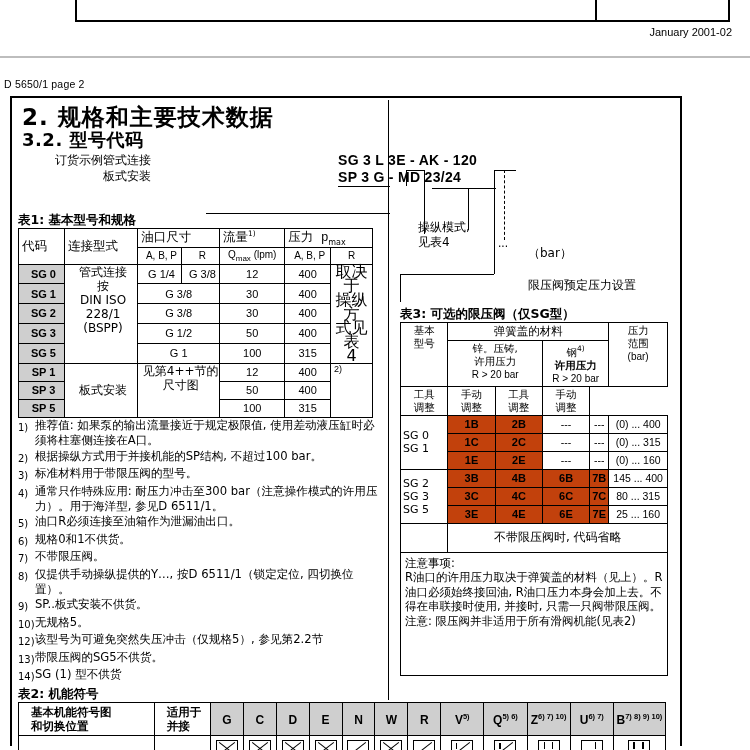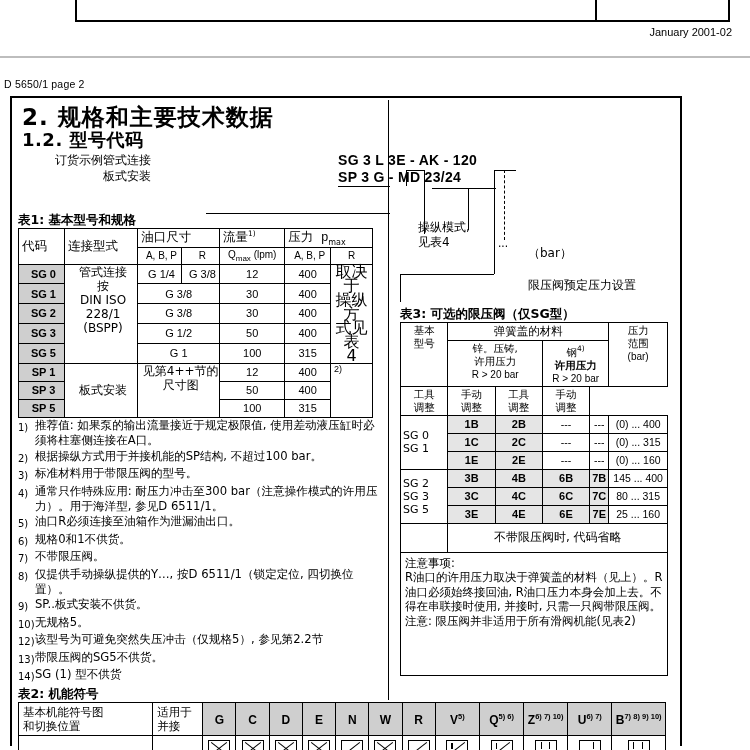--- a/index.html
+++ b/index.html
@@ -74,29 +74,29 @@
 
   
   #footnotes{position:absolute;left:18px;top:418px;width:362px;font-size:11.6px;line-height:15.4px;}
   #footnotes .fn{display:flex;margin-bottom:0px;}
   #footnotes .num{width:17px;flex:none;font-size:10px;padding-top:2px;}
   #footnotes .txt{flex:1;}
 
   
   #table3{position:absolute;left:400px;top:322px;width:268px;border-collapse:collapse;}
   #table3 td{border:1px solid #000;font-size:10.5px;text-align:center;vertical-align:top;padding:1px 2px;}
-  #table3 .gry{background:#e5e5e5;font-weight:bold;font-size:11px;vertical-align:middle;}
+  #table3 .gry{background:#c2410c;font-weight:bold;font-size:11px;vertical-align:middle;}
   #table3 .mid{vertical-align:middle;}
   .t3head{font-size:11.5px;line-height:13px;text-align:left;}
 
   
   #table2{position:absolute;left:18px;top:702px;width:648px;border-collapse:collapse;}
   #table2 td{border:1px solid #000;font-size:11px;text-align:center;vertical-align:middle;padding:1px 2px;}
   #table2 .hdr{background:#cfcfcf;font-weight:bold;font-size:12px;height:22px;}
-  #table2 .lbl{text-align:left;font-size:11.5px;line-height:14px;padding-left:4px;}
+  #table2 .lbl{text-align:left;font-size:11.5px;line-height:14px;padding-left:12px;font-weight:bold;}
   sup{font-size:7.5px;vertical-align:super;}
   .symcell{height:24px;}
   .sym{display:inline-block;width:20px;height:16px;border:1.3px solid #000;position:relative;vertical-align:middle;}
   .sym i{position:absolute;background:#000;}
 </style>
 </head>
 <body>
 
 <div id="header-band">
   <div id="header-box"></div>
@@ -111,21 +111,21 @@
 </div>
 
 <div id="date-line">January 2001-02</div>
 <div id="gap-rule"></div>
 <div id="doc-ref">D 5650/1   page  2</div>
 
 <div id="page-box"></div>
 <div id="mid-rule"></div>
 
 <div id="h-sec2" class="cn">2.  规格和主要技术数据</div>
-<div id="h-sec21" class="cn">1.2. 型号代码</div>
+<div id="h-sec21" class="cn">3.2. 型号代码</div>
 
 <div id="order-label" class="cn">订货示例:</div>
 <div id="order-l1" class="cn">管式连接</div>
 <div id="order-l2" class="cn">板式安装</div>
 
 <div id="code-row1">SG 3 L  3E  - AK           - 120</div>
 <div id="code-row2">SP 3 G        - MD 23/24</div>
 
 <div class="lead hline" style="left:338px;top:186px;width:52px;"></div>
 <div class="lead vline" style="left:388px;top:186px;height:28px;"></div>

